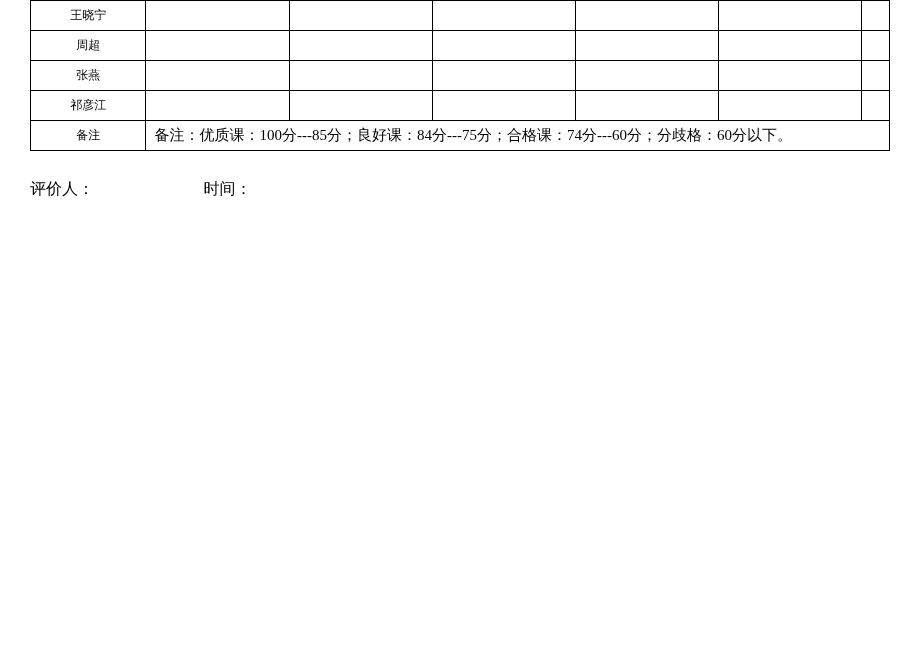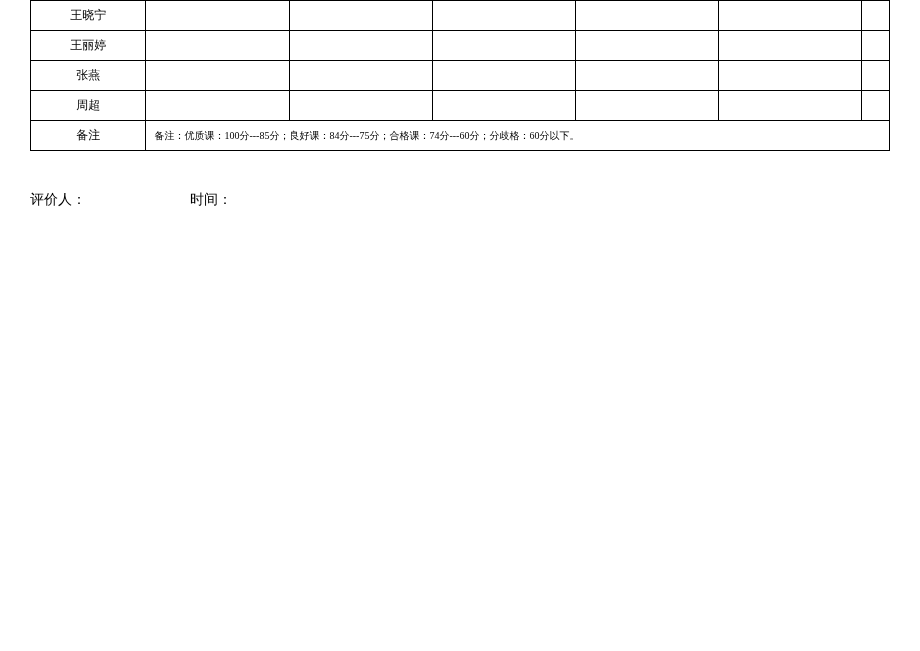--- a/index.html
+++ b/index.html
@@ -36,26 +36,26 @@
     }
     .col-data {
       width: 15.5%;
     }
     .col-last {
       width: 3%;
     }
     .note-row td.note-content {
       text-align: left;
       padding-left: 8px;
-      font-size: 10px;
+      font-size: 15px;
     }
     .footer {
-      margin: 40px 30px 0 30px;
-      font-size: 14px;
-      font-family: Liberation Sans, sans-serif;
+      margin: 28px 30px 0 30px;
+      font-size: 16px;
+      font-family: Liberation Mono, monospace;
     }
     .footer-item {
       display: inline-block;
     }
     .footer-label2 {
       margin-left: 100px;
     }
   </style>
 </head>
 <body>
@@ -75,39 +75,39 @@
       <tr>
         <td>王晓宁</td>
         <td></td>
         <td></td>
         <td></td>
         <td></td>
         <td></td>
         <td></td>
       </tr>
       <tr>
-        <td>王丽婷</td>
+        <td>周超</td>
         <td></td>
         <td></td>
         <td></td>
         <td></td>
         <td></td>
         <td></td>
       </tr>
       <tr>
         <td>张燕</td>
         <td></td>
         <td></td>
         <td></td>
         <td></td>
         <td></td>
         <td></td>
       </tr>
       <tr>
-        <td>周超</td>
+        <td>祁彦江</td>
         <td></td>
         <td></td>
         <td></td>
         <td></td>
         <td></td>
         <td></td>
       </tr>
       <tr class="note-row">
         <td>备注</td>
         <td colspan="6" class="note-content">备注：优质课：100分---85分；良好课：84分---75分；合格课：74分---60分；分歧格：60分以下。</td>

